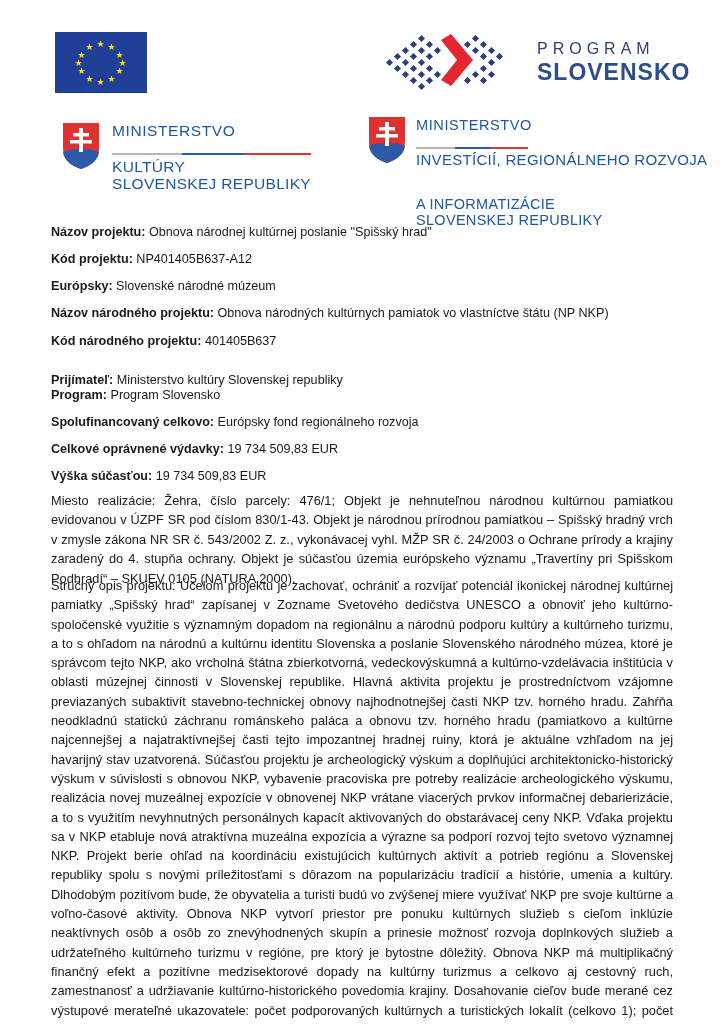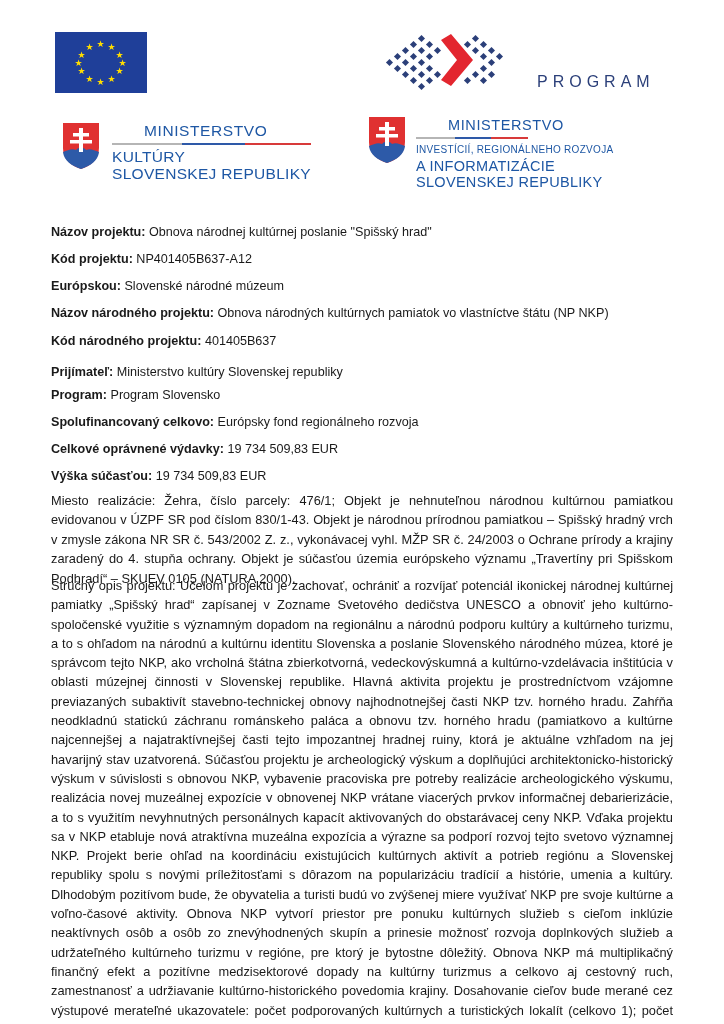--- a/index.html
+++ b/index.html
@@ -4,31 +4,31 @@
 <style>
   html, body { margin: 0; padding: 0; background: #ffffff; }
   body { width: 724px; height: 1024px; position: relative; overflow: hidden; font-family: "Liberation Sans", sans-serif; color: #1a1a1a; }
   
   .eu-logo { position: absolute; left: 55px; top: 32px; display: flex; align-items: center; }
   .eu-flag { width: 92px; height: 61px; background: #1f3f99; position: relative; }
   .eu-star { position: absolute; color: #ffdd00; font-size: 9px; line-height: 9px; width: 9px; height: 9px; text-align: center; }
   .eu-text { margin-left: 12px; color: #2a4ea6; font-weight: bold; font-size: 18.5px; line-height: 23px; letter-spacing: 0.1px; }
 
   
-  .ps-logo { position: absolute; left: 385px; top: 32px; display: flex; align-items: flex-end; }
+  .ps-logo { position: absolute; left: 385px; top: 32px; display: flex; align-items: center; }
   .ps-mark { width: 130px; height: 60px; position: relative; }
   .ps-text { margin-left: 22px; }
   .ps-small { color: #2b3f79; font-size: 16px; letter-spacing: 5px; line-height: 20px; }
   .ps-big { color: #2d4b8e; font-size: 23px; font-weight: bold; letter-spacing: 1px; line-height: 26px; }
 
   
   .min-logo { position: absolute; display: flex; }
   .min-shield { width: 38px; height: 48px; position: relative; }
   .min-text { margin-left: 12px; color: #1e57a4; }
-  .min-title { font-size: 15.5px; letter-spacing: 0.6px; line-height: 18px; padding-bottom: 2px; position: relative; margin-left: 32px; }
+  .min-title { font-size: 15.5px; letter-spacing: 0.6px; line-height: 18px; padding-bottom: 12px; position: relative; }
   .min-rule { height: 2px; background: linear-gradient(to right, #b5b5b5 0 35%, #2e59a8 35% 67%, #d83a3a 67% 100%); margin-top: 1px; margin-bottom: 3px; }
   .min-sub { font-size: 15.5px; line-height: 17px; letter-spacing: 0.3px; }
 
   
   .field { position: absolute; left: 51px; font-size: 12.6px; line-height: 16px; white-space: nowrap; }
   .field b { font-weight: bold; }
   .para { position: absolute; left: 51px; width: 622px; font-size: 12.8px; line-height: 19.4px; text-align: justify; }
   .para b { font-weight: normal; }
 </style>
 </head>
@@ -87,20 +87,21 @@
       <rect x="96" y="34" width="5" height="5" transform="rotate(45 98.5 36.5)"></rect>
       <rect x="88" y="40" width="5" height="5" transform="rotate(45 90.5 42.5)"></rect>
       <rect x="104" y="40" width="5" height="5" transform="rotate(45 106.5 42.5)"></rect>
       <rect x="80" y="46" width="5" height="5" transform="rotate(45 82.5 48.5)"></rect>
       <rect x="96" y="46" width="5" height="5" transform="rotate(45 98.5 48.5)"></rect>
     </g>
     <polygon points="56,8 66,2 88,28 66,54 56,48 72,28" fill="#e3262f"></polygon>
   </svg>
   <div class="ps-text">
     <div class="ps-small">PROGRAM</div>
+    <div class="ps-big">SLOVENSKO</div>
   </div>
 </div>
 
 <div class="min-logo" style="left:62px; top:122px;">
   <svg class="min-shield" viewBox="0 0 38 48" width="38" height="48">
     <path d="M1 1 H37 V26 C37 38 28 44 19 47 C10 44 1 38 1 26 Z" fill="#e03131"></path>
     <path d="M1 30 C6 28 10 26 14 28 C16 25 22 25 24 28 C28 26 32 28 37 30 C36 39 28 44 19 47 C10 44 2 39 1 30 Z" fill="#2d5aa8"></path>
     <rect x="17" y="6" width="4" height="24" fill="#ffffff"></rect>
     <rect x="11" y="11" width="16" height="3.5" fill="#ffffff"></rect>
     <rect x="8" y="18" width="22" height="3.5" fill="#ffffff"></rect>
@@ -117,32 +118,32 @@
   <svg class="min-shield" viewBox="0 0 38 48" width="34" height="44">
     <path d="M1 1 H37 V26 C37 38 28 44 19 47 C10 44 1 38 1 26 Z" fill="#e03131"></path>
     <path d="M1 30 C6 28 10 26 14 28 C16 25 22 25 24 28 C28 26 32 28 37 30 C36 39 28 44 19 47 C10 44 2 39 1 30 Z" fill="#2d5aa8"></path>
     <rect x="17" y="6" width="4" height="24" fill="#ffffff"></rect>
     <rect x="11" y="11" width="16" height="3.5" fill="#ffffff"></rect>
     <rect x="8" y="18" width="22" height="3.5" fill="#ffffff"></rect>
   </svg>
   <div class="min-text" style="margin-left:10px;">
     <div class="min-title" style="font-size:14.5px;width:140px;">MINISTERSTVO</div>
     <div class="min-rule" style="width:112px;"></div>
-    <div class="min-sub" style="font-size:10px;line-height:16px;">INVESTÍCIÍ, REGIONÁLNEHO ROZVOJA</div>
-    <div class="min-sub" style="font-size:14.5px;line-height:16px;">A INFORMATIZÁCIE</div>
+    <div class="min-sub" style="font-size:15px;line-height:16px;">INVESTÍCIÍ, REGIONÁLNEHO ROZVOJA</div>
+    <div class="min-sub" style="font-size:14.5px;line-height:16px;margin-top:28px;">A INFORMATIZÁCIE</div>
     <div class="min-sub" style="font-size:14.5px;line-height:16px;">SLOVENSKEJ REPUBLIKY</div>
   </div>
 </div>
 
 <div class="field" style="top:224px"><b>Názov projektu:</b><span> Obnova národnej kultúrnej poslanie "Spišský hrad"</span></div>
 <div class="field" style="top:251px"><b>Kód projektu:</b><span>  NP401405B637-A12</span></div>
-<div class="field" style="top:278px"><b>Európskou:</b><span> Slovenské národné múzeum</span></div>
+<div class="field" style="top:278px"><b>Európsky:</b><span> Slovenské národné múzeum</span></div>
 <div class="field" style="top:305px"><b>Názov národného projektu:</b><span> Obnova národných kultúrnych pamiatok vo vlastníctve štátu (NP NKP)</span></div>
 <div class="field" style="top:333px"><b>Kód národného projektu:</b><span> 401405B637</span></div>
-<div class="field" style="top:364px"><b>Prijímateľ:</b><span> Ministerstvo kultúry Slovenskej republiky</span></div>
+<div class="field" style="top:372px"><b>Prijímateľ:</b><span> Ministerstvo kultúry Slovenskej republiky</span></div>
 <div class="field" style="top:387px"><b>Program:</b><span> Program Slovensko</span></div>
 <div class="field" style="top:414px"><b>Spolufinancovaný celkovo:</b><span>  Európsky fond regionálneho rozvoja</span></div>
 <div class="field" style="top:441px"><b>Celkové oprávnené výdavky:</b><span> 19 734 509,83 EUR</span></div>
 <div class="field" style="top:468px"><b>Výška súčasťou:</b><span> 19 734 509,83 EUR</span></div>
 
 <div class="para" style="top:491px"><b>Miesto realizácie:</b><span>  Žehra, číslo parcely: 476/1; Objekt je nehnuteľnou národnou kultúrnou pamiatkou evidovanou v ÚZPF SR pod číslom 830/1-43.  Objekt je národnou prírodnou pamiatkou – Spišský hradný vrch v zmysle zákona NR SR č. 543/2002 Z. z., vykonávacej vyhl. MŽP SR č. 24/2003 o Ochrane prírody a krajiny zaradený do 4. stupňa ochrany. Objekt je súčasťou územia európskeho významu „Travertíny pri Spišskom Podhradí“ – SKUEV 0105 (NATURA 2000).</span></div>
 
 <div class="para" style="top:576px; line-height:19.3px;"><b>Stručný opis projektu:</b><span> Účelom projektu je zachovať, ochrániť a rozvíjať potenciál ikonickej národnej kultúrnej pamiatky „Spišský hrad“ zapísanej v Zozname Svetového dedičstva UNESCO a obnoviť jeho kultúrno-spoločenské využitie s významným dopadom na regionálnu a národnú podporu kultúry a kultúrneho turizmu, a to s ohľadom na národnú a kultúrnu identitu Slovenska a poslanie Slovenského národného múzea, ktoré je správcom tejto NKP, ako vrcholná štátna zbierkotvorná, vedeckovýskumná a kultúrno-vzdelávacia inštitúcia v oblasti múzejnej činnosti v Slovenskej republike. Hlavná aktivita projektu je prostredníctvom vzájomne previazaných subaktivít stavebno-technickej obnovy najhodnotnejšej časti NKP tzv. horného hradu. Zahŕňa neodkladnú statickú záchranu románskeho paláca a obnovu tzv. horného hradu (pamiatkovo a kultúrne najcennejšej a najatraktívnejšej časti tejto impozantnej hradnej ruiny, ktorá je aktuálne vzhľadom na jej havarijný stav uzatvorená. Súčasťou projektu je archeologický výskum a doplňujúci architektonicko-historický výskum v súvislosti s obnovou NKP, vybavenie pracoviska pre potreby realizácie archeologického výskumu, realizácia novej muzeálnej expozície v obnovenej NKP vrátane viacerých prvkov informačnej debarierizácie, a to s využitím nevyhnutných personálnych kapacít aktivovaných do obstarávacej ceny NKP. Vďaka projektu sa v NKP etabluje nová atraktívna muzeálna expozícia a výrazne sa podporí rozvoj tejto svetovo významnej NKP. Projekt berie ohľad na koordináciu existujúcich kultúrnych aktivít a potrieb regiónu a Slovenskej republiky spolu s novými príležitosťami s dôrazom na popularizáciu tradícií a histórie, umenia a kultúry. Dlhodobým pozitívom bude, že obyvatelia a turisti budú vo zvýšenej miere využívať NKP pre svoje kultúrne a voľno-časové aktivity. Obnova NKP vytvorí priestor pre ponuku kultúrnych služieb s cieľom inklúzie neaktívnych osôb a osôb zo znevýhodnených skupín a prinesie možnosť rozvoja doplnkových služieb a udržateľného kultúrneho turizmu v regióne, pre ktorý je bytostne dôležitý. Obnova NKP má  multiplikačný finančný efekt a pozitívne medzisektorové dopady na kultúrny turizmus a celkovo aj cestovný ruch, zamestnanosť a udržiavanie kultúrno-historického povedomia krajiny. Dosahovanie cieľov bude merané cez výstupové merateľné ukazovatele: počet podporovaných kultúrnych a turistických lokalít (celkovo 1); počet debarierizačných prvkov využitých pri obnove kultúrneho dedičstva (celkovo 6); počet zapojených vzdelávacích inštitúcií (celkovo 2).</span></div>
 
 </body></html>

